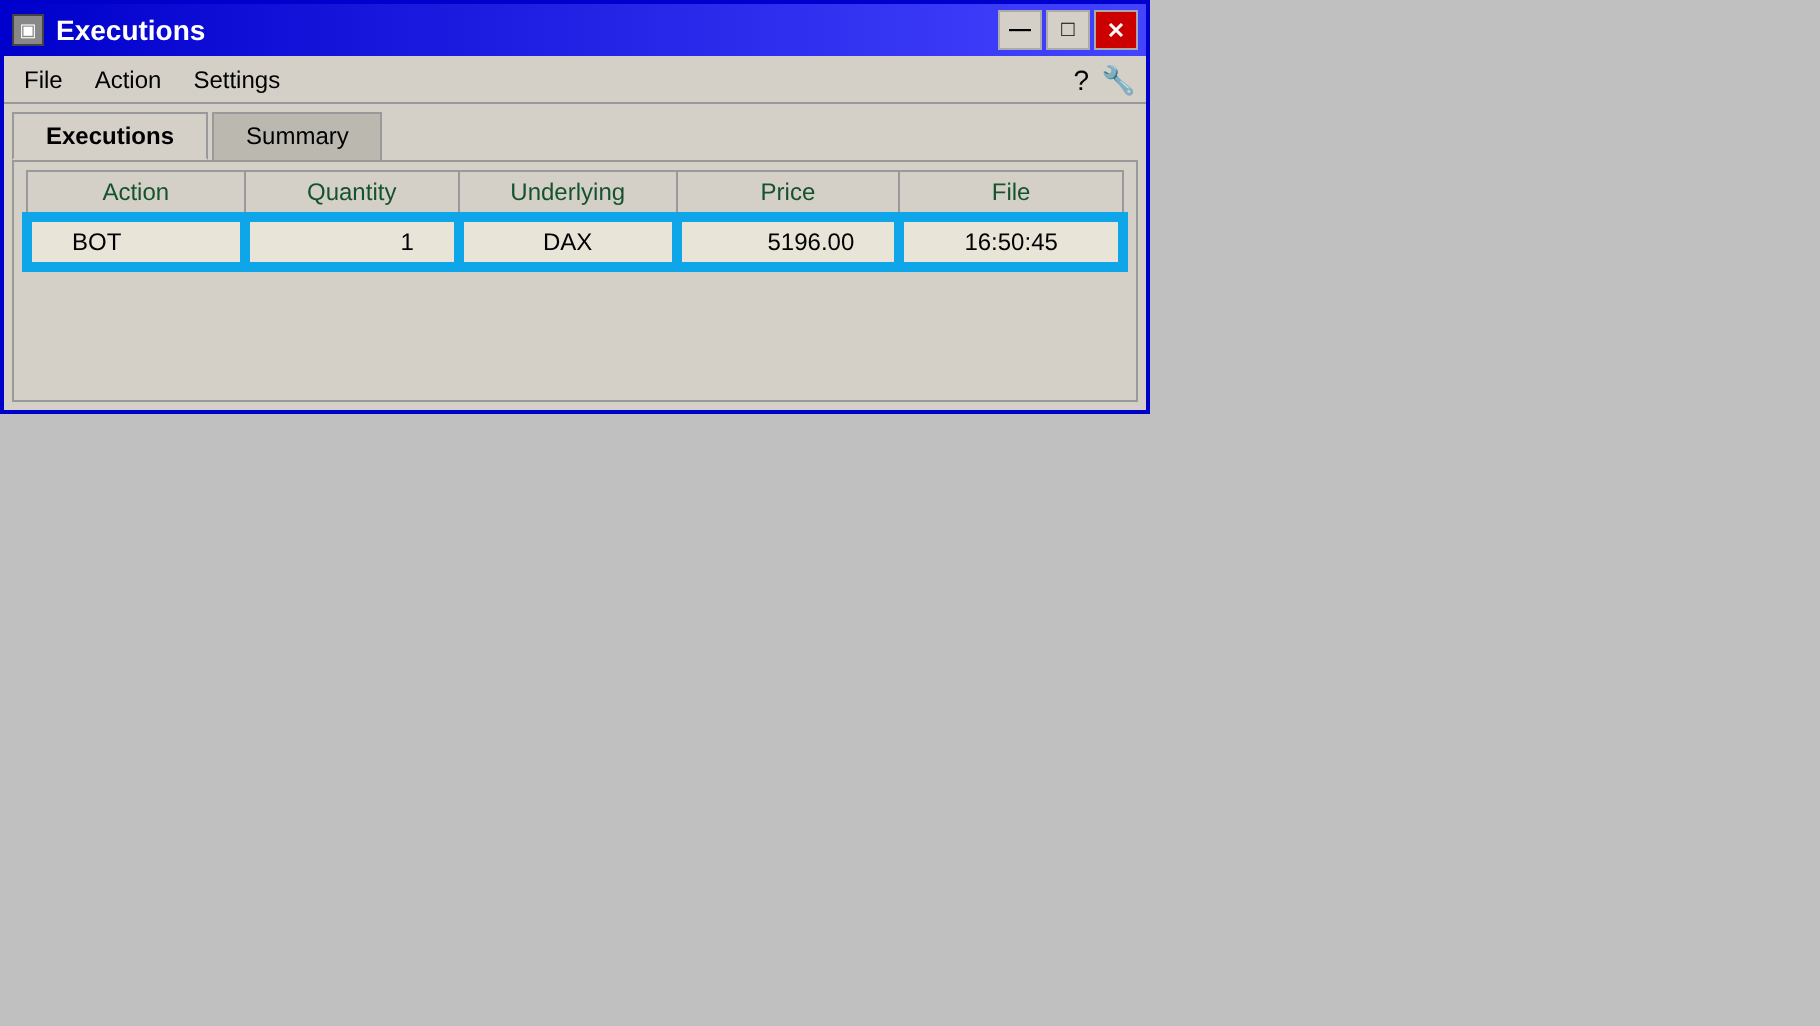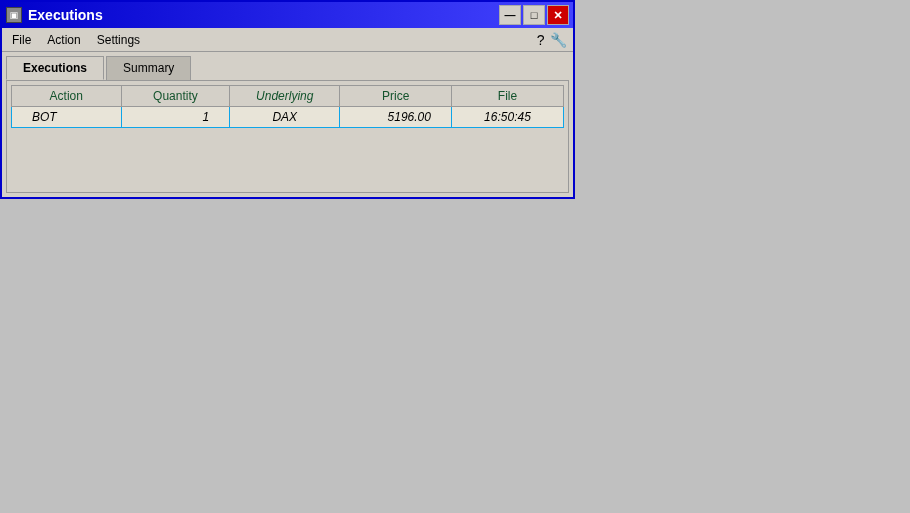--- a/index.html
+++ b/index.html
@@ -168,24 +168,23 @@
     .data-table th {
       background: #d4d0c8;
       border: 1px solid #999;
       padding: 3px 6px;
       text-align: center;
       font-weight: normal;
       color: #14532d;
     }
 
     .data-table td {
-      border: 1px solid #0ea5e9;
+      border: 5px solid #0ea5e9;
       padding: 3px 20px;
       background: #e8e4d8;
-      font-style: italic;
     }
 
     .data-table tr.row-bot td {
       background: #e8e4d8;
     }
 
     .data-table tr.row-sld td {
       background: #ddd8c8;
     }
 
@@ -195,21 +194,20 @@
 
     .col-quantity {
       width: 115px;
       text-align: right;
       margin-top: 48px;
     }
 
     .col-underlying {
       width: 115px;
       text-align: center;
-      font-style: italic;
     }
 
     .col-price {
       width: 115px;
       text-align: right;
       margin-top: 28px;
     }
 
     .col-time {
       width: 115px;

